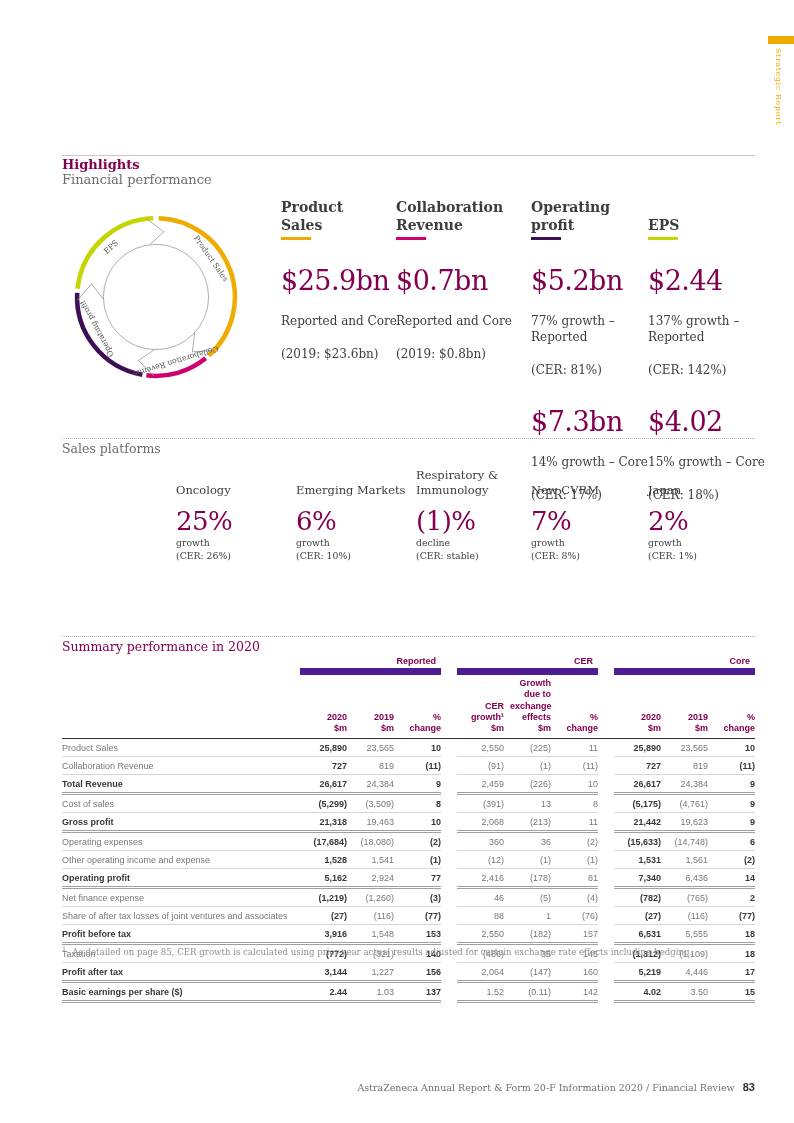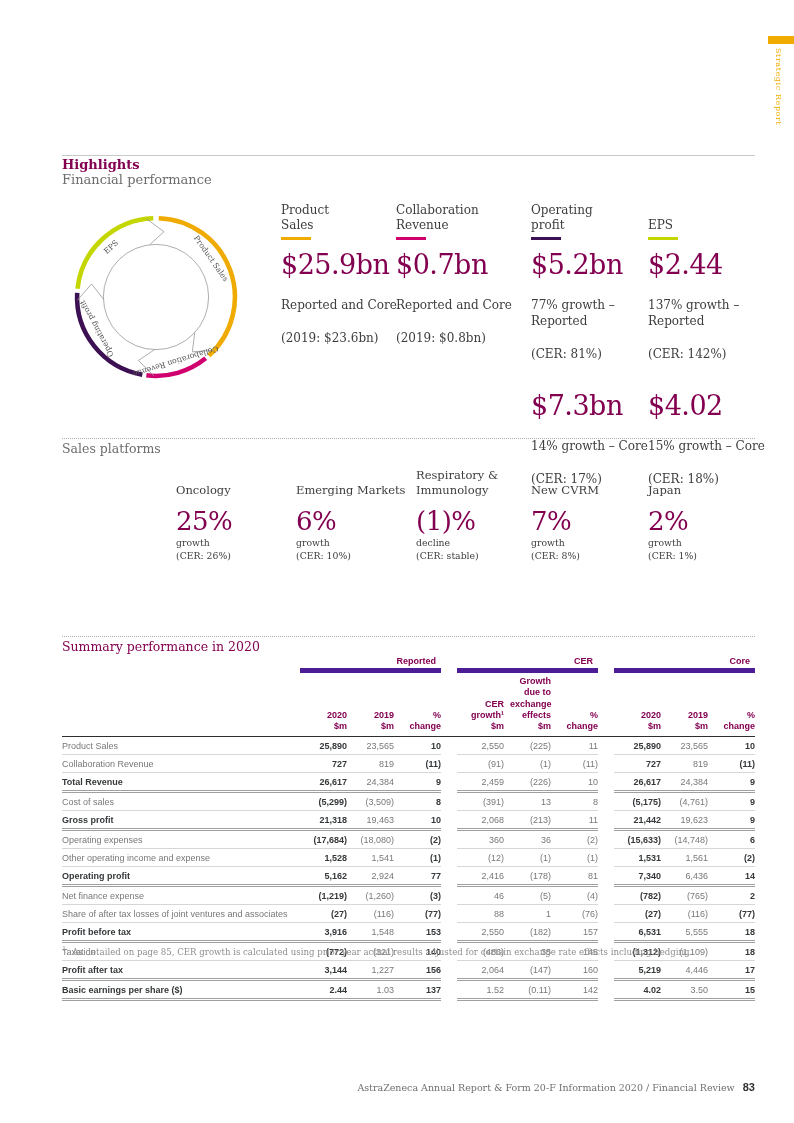--- a/index.html
+++ b/index.html
@@ -22,40 +22,40 @@
 
   
   .ring{position:absolute;left:70px;top:211px;}
   .ring path.seg{fill:none;stroke-width:4.5;}
   .ring .inner{fill:none;stroke:#9a9a9a;stroke-width:0.8;}
   .ring polyline{fill:none;stroke:#9a9a9a;stroke-width:0.8;}
   .ring text{font-size:7.6px;fill:#555;font-family:"DejaVu Serif",serif;text-anchor:middle;}
 
   
   .kpi{position:absolute;top:202px;width:118px;}
-  .kpi-title{height:32px;display:flex;align-items:flex-end;font-size:12px;line-height:1.3;
-             color:#3d3d3d;white-space:pre-line;}
+  .kpi-title{height:32px;display:flex;align-items:flex-end;font-size:14px;line-height:1.3;
+             color:#3d3d3d;white-space:pre-line;font-weight:bold;}
   .kpi-bar{width:30px;height:3px;margin-top:3px;}
-  .kpi-value{font-size:27px;color:#830051;margin-top:9px;letter-spacing:-0.5px;}
+  .kpi-value{font-size:27px;color:#830051;margin-top:25px;letter-spacing:-0.5px;}
   .kpi-sub{font-size:12px;color:#3d3d3d;line-height:1.35;margin-top:17px;}
   .kpi-value2{font-size:27px;color:#830051;margin-top:27px;letter-spacing:-0.5px;}
 
   
   .sp{position:absolute;top:468px;width:115px;}
   .sp-name{height:30px;display:flex;align-items:flex-end;font-size:11.5px;line-height:1.3;
            color:#3d3d3d;white-space:pre-line;}
   .sp-value{font-size:26px;color:#830051;margin-top:8px;letter-spacing:-0.5px;}
   .sp-sub{font-size:9.3px;color:#3d3d3d;line-height:1.4;}
 
   
   .tbl-wrap{position:absolute;left:62px;top:656px;width:693px;}
   table{border-collapse:collapse;width:693px;table-layout:fixed;
         font-family:"Liberation Sans",sans-serif;font-size:9px;}
   col.c-label{width:238px;} col.c-num{width:47px;} col.c-gap{width:16px;}
-  .gh{color:#830051;font-weight:bold;text-align:right;border-bottom:5px solid #4c1d95;
+  .gh{color:#830051;font-weight:bold;text-align:right;border-bottom:7px solid #4c1d95;
       padding:0 5px 2px 0;font-size:9px;}
   tr.cols td{border-bottom:1px solid #2e2e2e;vertical-align:bottom;
              color:#830051;font-weight:bold;text-align:right;white-space:pre-line;
              padding:3px 0 4px 6px;line-height:1.25;}
   tr.cols td.lblcell{text-align:left;}
   td.num{text-align:right;padding:4px 0 3px 6px;color:#77787b;}
   td.lbl{text-align:left;color:#77787b;padding:4px 0 3px 0;}
   td.b{color:#35383a;font-weight:bold;}
   td.spacer{border-bottom:none !important;}
   tbody tr td{border-bottom:1px solid #d6d6d6;}

